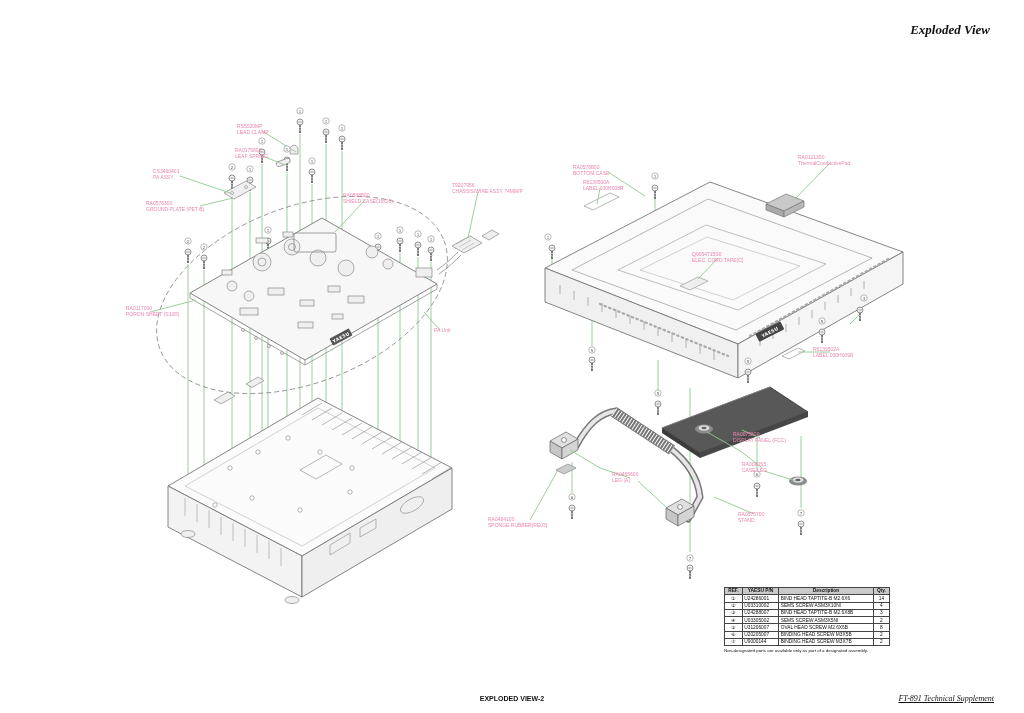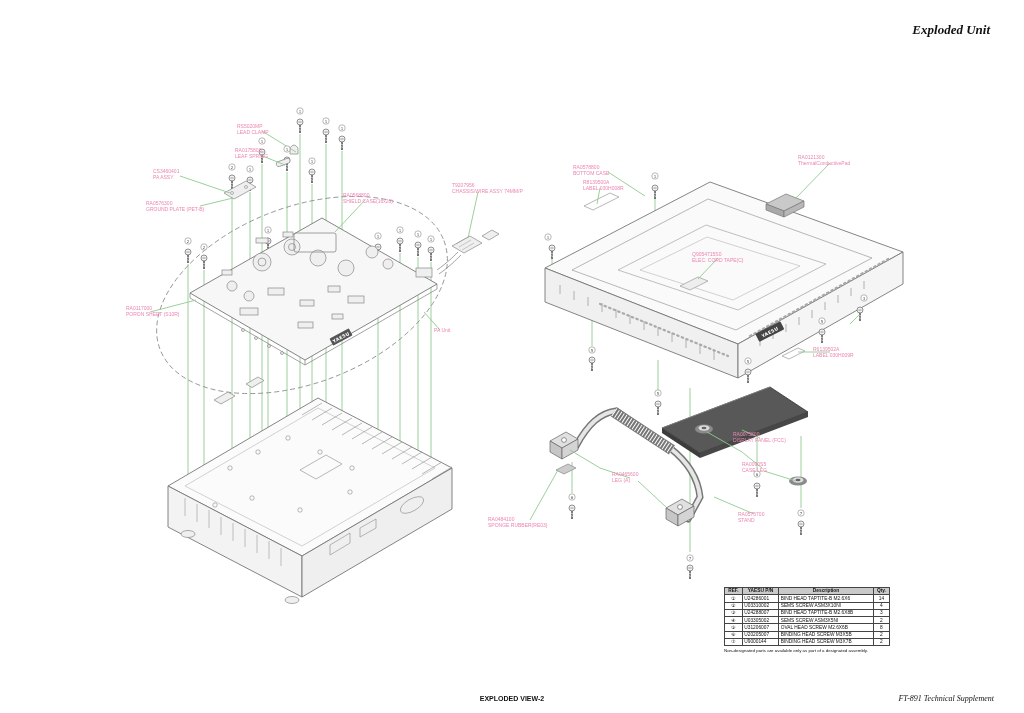--- a/index.html
+++ b/index.html
@@ -29,27 +29,27 @@
   .parts th,.parts td{border:.5px solid #444;padding:.4px 1.5px;line-height:1.15;}
   .parts th{background:#c9c9c9;font-weight:bold;text-align:center;}
   .parts td:nth-child(1),.parts td:nth-child(4){text-align:center;}
   .parts .note{font-size:4.4px;margin-top:1.5px;white-space:nowrap;}
   .foot-center{
     position:absolute;left:0;right:0;top:695px;text-align:center;
     font:bold 7px "Liberation Sans",sans-serif;color:#111;
   }
   .foot-right{
     position:absolute;right:30px;top:694px;
-    font:italic 8px "Liberation Serif",serif;color:#111;
+    font:italic 8px "Liberation Serif",serif;color:#111;text-decoration:underline;
   }
 </style>
 </head>
 <body>
 
-<div class="page-title">Exploded Unit</div>
+<div class="page-title">Exploded View</div>
 
 <svg class="diagram" width="1024" height="713" viewBox="0 0 1024 713">
   <defs>
     <g id="sc">
       <line x1="0" y1="2" x2="0" y2="11" stroke="#777" stroke-width="2"></line>
       <path d="M-1.4,5 l2.8,1 M-1.4,7.6 l2.8,1" stroke="#fff" stroke-width=".6"></path>
       <circle r="3" fill="#f2f2f2" stroke="#777" stroke-width=".8"></circle>
       <path d="M-1.6,0 L1.6,0" stroke="#777" stroke-width=".7"></path>
     </g>
     <g id="clampg">

